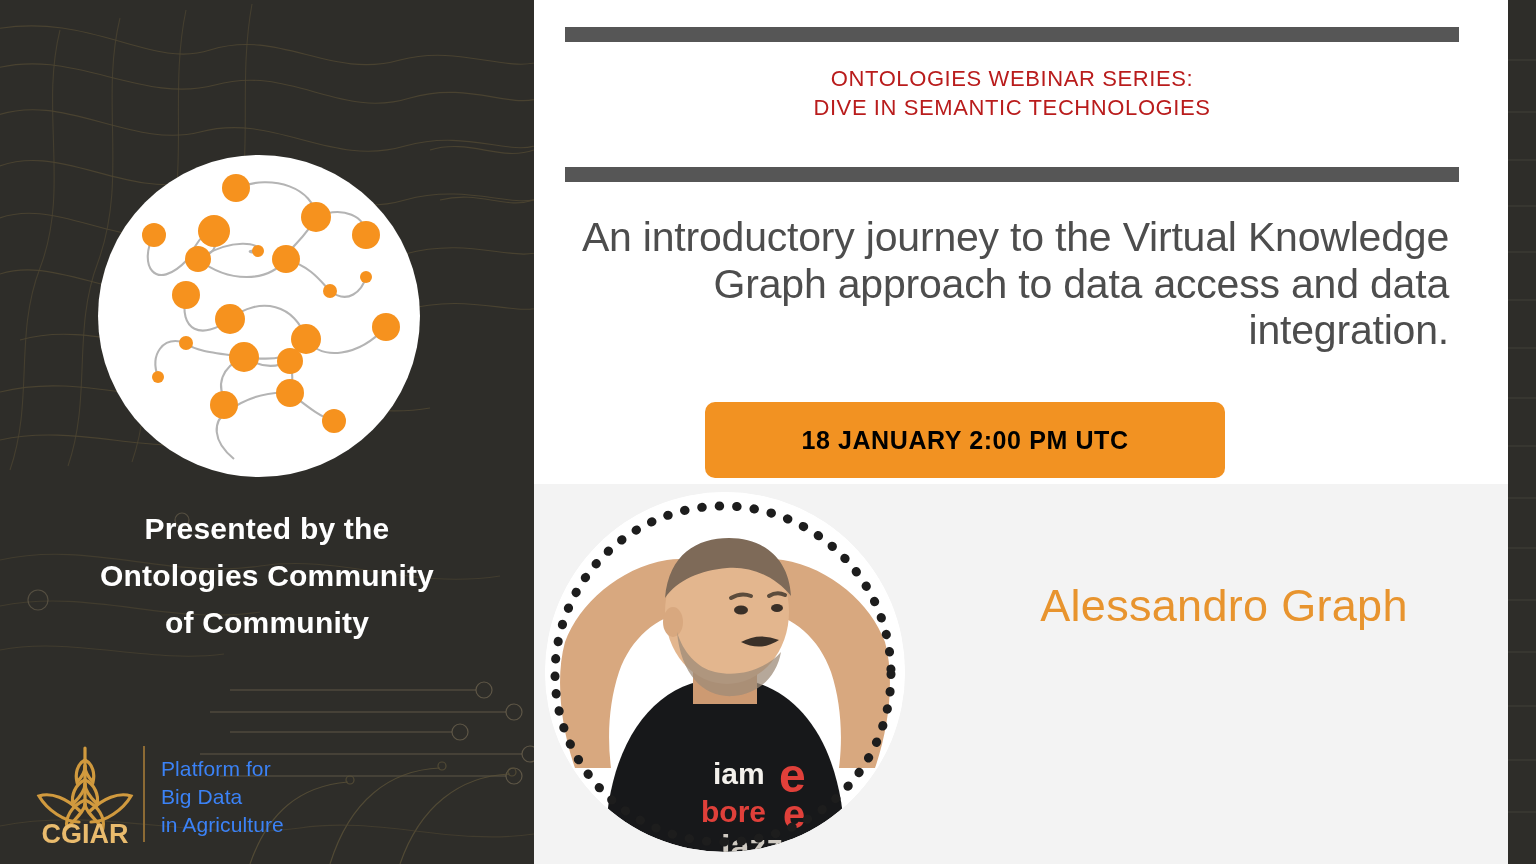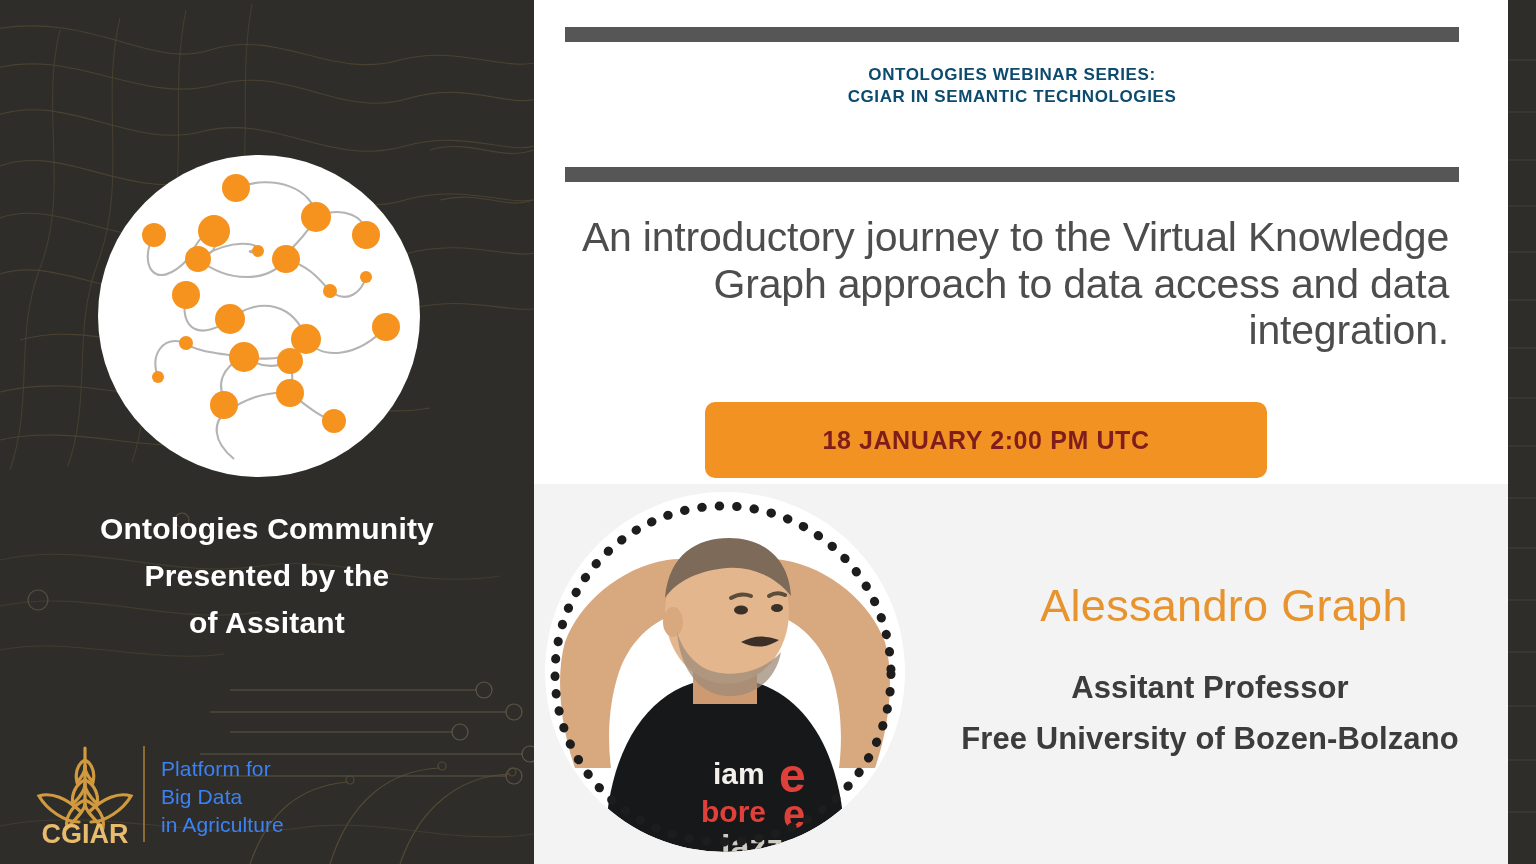--- a/index.html
+++ b/index.html
@@ -118,23 +118,23 @@
   }
   .rule-top { top: 27px; }
   .rule-bottom { top: 167px; }
 
   .series-title {
     position: absolute;
     left: 31px;
     top: 64px;
     width: 894px;
     text-align: center;
-    color: #0c4a6e;
-    font-size: 17px;
-    font-weight: bold;
+    color: #b91c1c;
+    font-size: 22px;
+    font-weight: normal;
     line-height: 1.32;
     letter-spacing: 0.6px;
   }
 
   .talk-title {
     position: absolute;
     left: 41px;
     top: 214px;
     width: 874px;
     text-align: right;
@@ -142,26 +142,26 @@
     font-size: 41px;
     font-weight: normal;
     line-height: 1.14;
     letter-spacing: -0.2px;
   }
 
   .datetime-button {
     position: absolute;
     left: 171px;
     top: 402px;
-    width: 562px;
+    width: 520px;
     height: 76px;
     background: #f29222;
     border: none;
     border-radius: 10px;
-    color: #7f1d1d;
+    color: #000000;
     font-family: "Liberation Sans", sans-serif;
     font-size: 25px;
     font-weight: bold;
     letter-spacing: 0.6px;
     cursor: pointer;
     padding: 0;
   }
 
   
   .speaker-band {
@@ -322,23 +322,23 @@
         <circle cx="60" cy="222" r="6"></circle>
         <circle cx="146" cy="202" r="15"></circle>
         <circle cx="192" cy="206" r="13"></circle>
         <circle cx="192" cy="238" r="14"></circle>
         <circle cx="236" cy="266" r="12"></circle>
         <circle cx="126" cy="250" r="14"></circle>
       </g>
     </svg>
 
     <div class="presented">
+      <div>Presented by the</div>
       <div>Ontologies Community</div>
-      <div>Presented by the</div>
-      <div>of Assitant</div>
+      <div>of Community</div>
     </div>
 
     <div class="logo-lockup">
       <svg class="logo-mark" viewBox="0 0 100 104">
         <g fill="none" stroke="#d19a3e" stroke-width="3.2" stroke-linecap="round">
           <path d="M50,6 V66"></path>
           <path d="M50,18 C42,22 40,32 42,40 C46,36 50,30 50,24"></path>
           <path d="M50,18 C58,22 60,32 58,40 C54,36 50,30 50,24"></path>
           <path d="M50,38 C40,42 36,54 38,62 C44,56 50,48 50,42"></path>
           <path d="M50,38 C60,42 64,54 62,62 C56,56 50,48 50,42"></path>
@@ -356,21 +356,21 @@
         <div>in Agriculture</div>
       </div>
     </div>
   </div>
 
   <div class="right-panel">
     <div class="rule rule-top"></div>
 
     <div class="series-title">
       <div>ONTOLOGIES WEBINAR SERIES:</div>
-      <div>CGIAR IN SEMANTIC TECHNOLOGIES</div>
+      <div>DIVE IN SEMANTIC TECHNOLOGIES</div>
     </div>
 
     <div class="rule rule-bottom"></div>
 
     <div class="talk-title">An introductory journey to the Virtual Knowledge Graph approach to data access and data integration.</div>
 
     <button class="datetime-button">18 JANUARY 2:00 PM  UTC</button>
   </div>
 
   <div class="speaker-band">
@@ -427,24 +427,20 @@
         </svg>
       </div>
 
       <svg style="position:absolute;left:2px;top:6px;width:352px;height:352px;" viewBox="0 0 352 352">
         <circle cx="176" cy="176" r="168" fill="none" stroke="#1d1d1d" stroke-width="9" stroke-linecap="round" stroke-dasharray="0.5 17"></circle>
       </svg>
     </div>
 
     <div class="speaker-name">Alessandro Graph</div>
 
-    <div class="speaker-role">
-      <div>Assitant Professor</div>
-      <div>Free University of Bozen-Bolzano</div>
-    </div>
   </div>
 
   <div class="edge-strip">
     <svg viewBox="0 0 28 864" preserveAspectRatio="none" width="28" height="864">
       <rect x="0" y="0" width="28" height="864" fill="#2e2d29"></rect>
       <g stroke="#46443d" stroke-width="1" fill="none" opacity="0.8">
         <path d="M0,60 H28"></path>
           <path d="M0,112 H28"></path>
           <path d="M0,160 H28"></path>
         <path d="M0,206 H28"></path>

